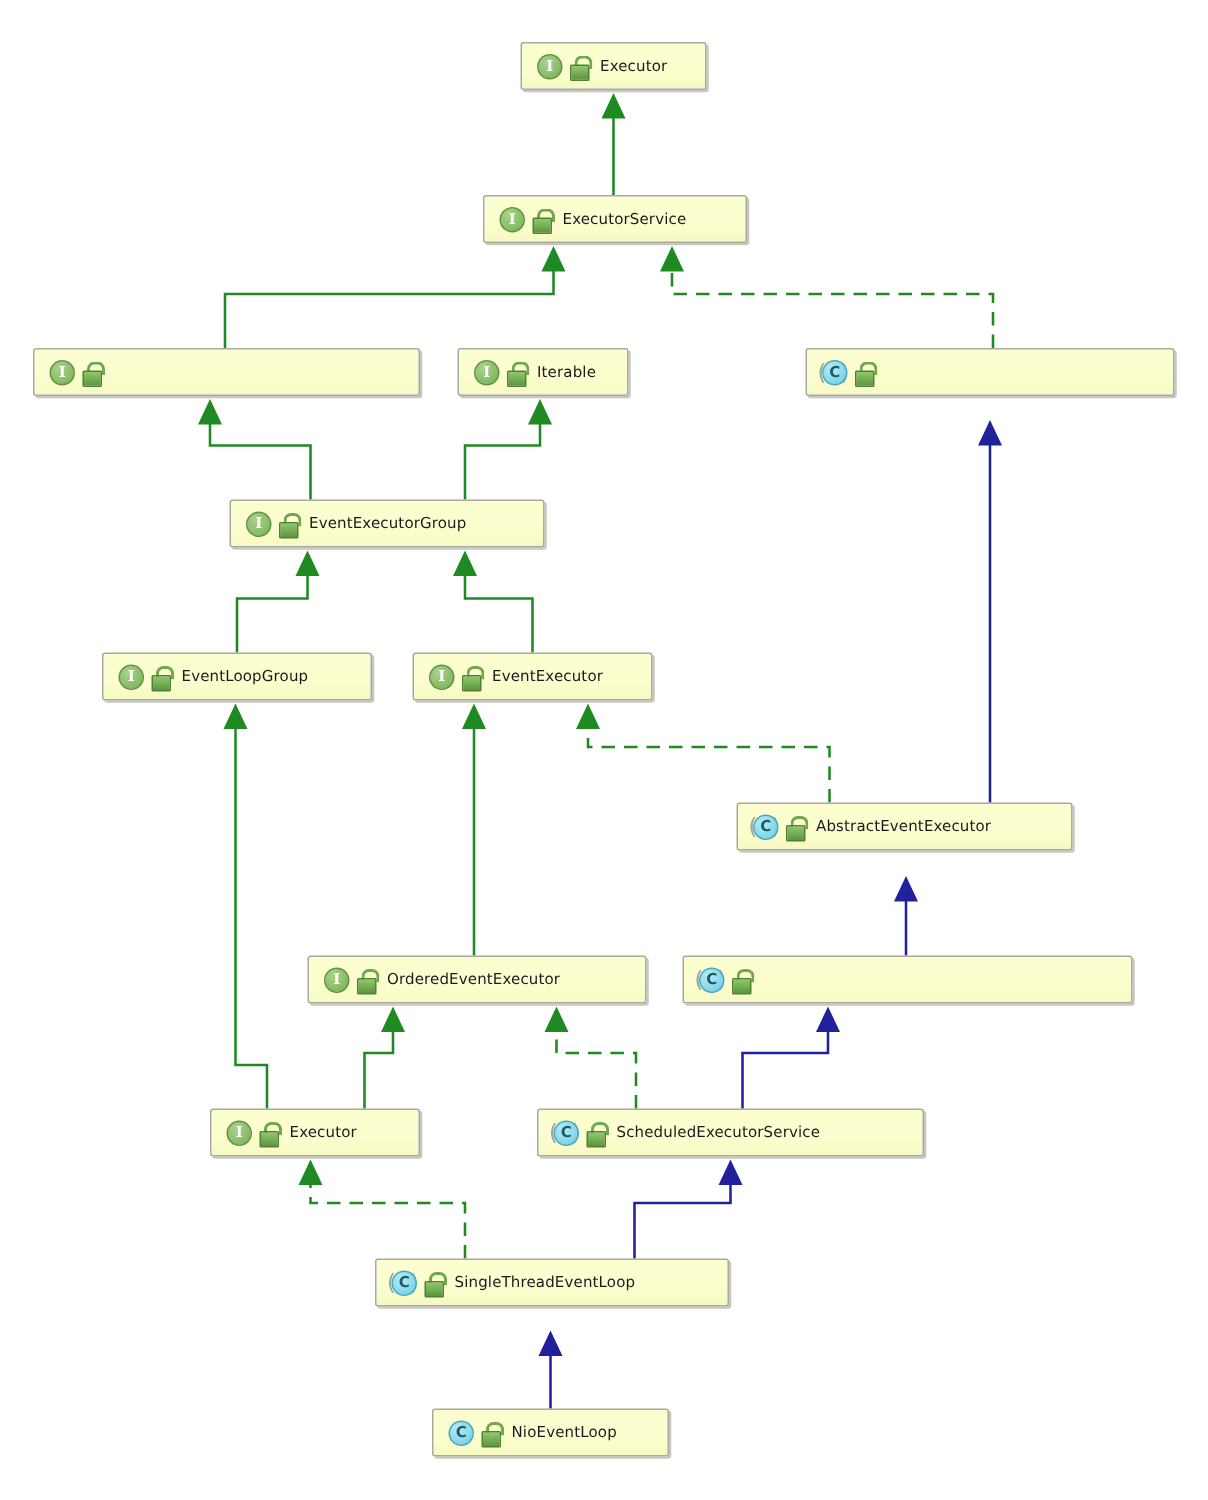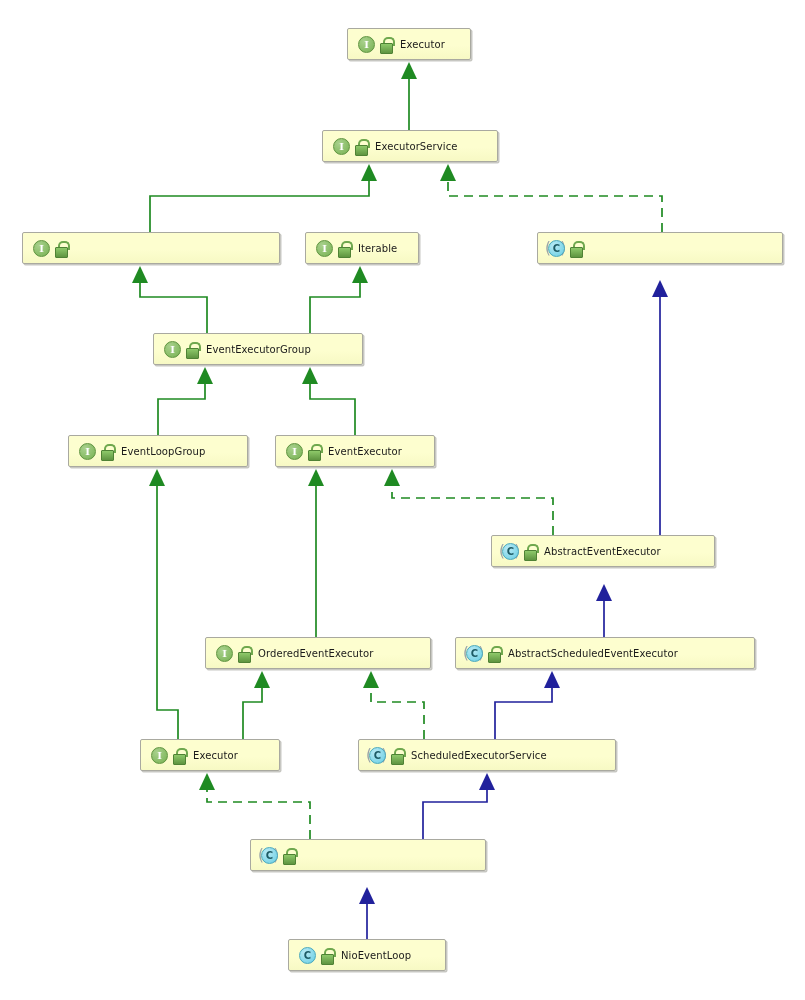--- a/index.html
+++ b/index.html
@@ -236,21 +236,20 @@
       <div class="node" style="left: 455px; top: 637px; width: 300px;">
         <span class="ticon cls">
           <span class="paren l">(</span>
           <span class="paren r">)</span>
           <span class="disc">C</span>
         </span>
         <span class="lock">
           <span class="shackle"></span>
           <span class="body"></span>
         </span>
-        <span class="label">AbstractScheduledEventExecutor</span>
       </div>
       <div class="node" style="left: 140px; top: 739px; width: 140px;">
         <span class="ticon iface">
           <span class="disc">I</span>
         </span>
         <span class="lock">
           <span class="shackle"></span>
           <span class="body"></span>
         </span>
         <span class="label">Executor</span>
@@ -270,20 +269,21 @@
       <div class="node" style="left: 250px; top: 839px; width: 236px;">
         <span class="ticon cls">
           <span class="paren l">(</span>
           <span class="paren r">)</span>
           <span class="disc">C</span>
         </span>
         <span class="lock">
           <span class="shackle"></span>
           <span class="body"></span>
         </span>
+        <span class="label">SingleThreadEventLoop</span>
       </div>
       <div class="node" style="left: 288px; top: 939px; width: 158px;">
         <span class="ticon cls">
           <span class="disc">C</span>
         </span>
         <span class="lock">
           <span class="shackle"></span>
           <span class="body"></span>
         </span>
         <span class="label">NioEventLoop</span>

